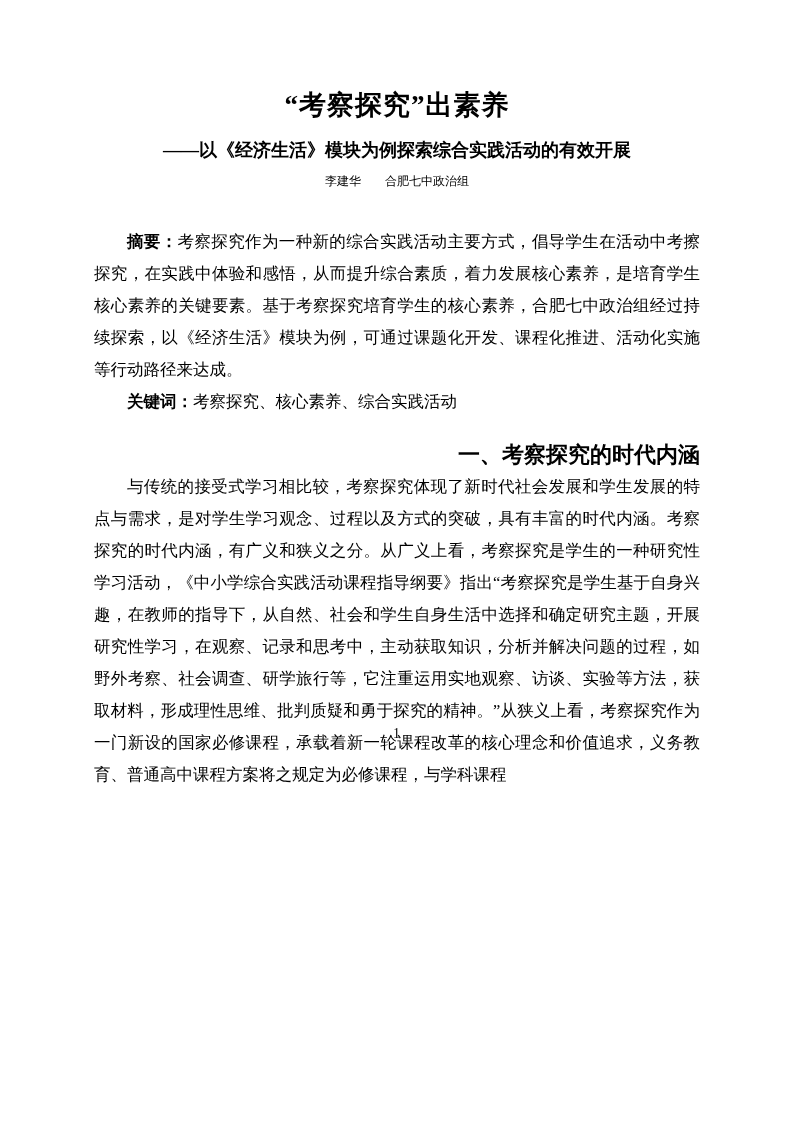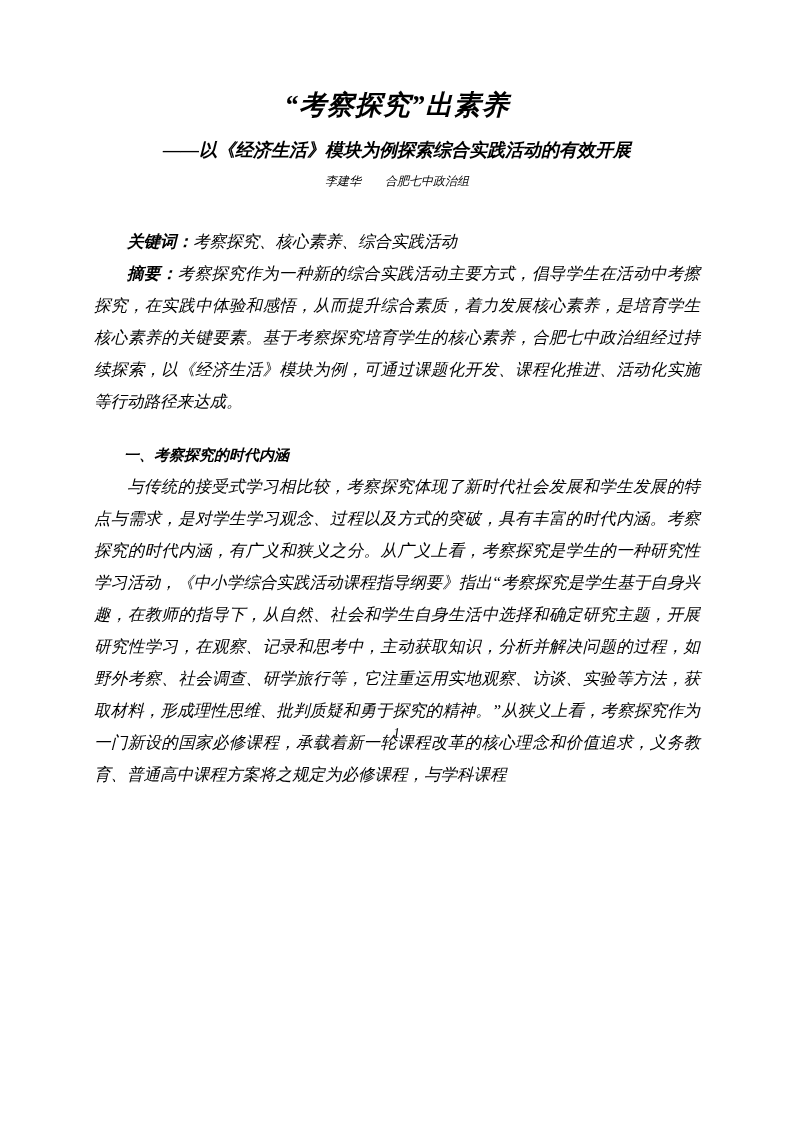--- a/index.html
+++ b/index.html
@@ -14,21 +14,20 @@
     color: #000000;
     overflow: hidden;
   }
   .page {
     position: relative;
     width: 793px;
     height: 814px;
     box-sizing: border-box;
     padding: 88px 93px 0 94px;
     background: #ffffff;
-    font-style: italic;
   }
   .doc-title {
     font-size: 27px;
     font-weight: bold;
     text-align: center;
     margin: 0 0 16px 0;
     line-height: 1.3;
     letter-spacing: 1px;
   }
   .doc-subtitle {
@@ -50,25 +49,26 @@
     line-height: 32px;
     text-align: justify;
     text-justify: inter-ideograph;
     text-indent: 2em;
     margin: 0;
   }
   .para .label {
     font-weight: bold;
   }
   .section-heading {
-    font-size: 15px;
+    font-size: 22px;
     line-height: 32px;
     font-weight: bold;
     text-indent: 2em;
     margin: 21px 0 0 0;
+    text-align: right;
   }
   .page-number {
     position: absolute;
     bottom: 72px;
     left: 0;
     width: 100%;
     text-align: center;
     font-size: 14px;
   }
 </style>
@@ -76,23 +76,23 @@
 <body>
 
 <div class="page">
 
   <h1 class="doc-title">“考察探究”出素养</h1>
 
   <h2 class="doc-subtitle">——以《经济生活》模块为例探索综合实践活动的有效开展</h2>
 
   <div class="doc-author">李建华　　合肥七中政治组</div>
 
+  <p class="para"><span class="label">摘要：</span><span>考察探究作为一种新的综合实践活动主要方式，倡导学生在活动中考擦探究，在实践中体验和感悟，从而提升综合素质，着力发展核心素养，是培育学生核心素养的关键要素。基于考察探究培育学生的核心素养，合肥七中政治组经过持续探索，以《经济生活》模块为例，可通过课题化开发、课程化推进、活动化实施等行动路径来达成。</span></p>
+
   <p class="para"><span class="label">关键词：</span><span>考察探究、核心素养、综合实践活动</span></p>
-
-  <p class="para"><span class="label">摘要：</span><span>考察探究作为一种新的综合实践活动主要方式，倡导学生在活动中考擦探究，在实践中体验和感悟，从而提升综合素质，着力发展核心素养，是培育学生核心素养的关键要素。基于考察探究培育学生的核心素养，合肥七中政治组经过持续探索，以《经济生活》模块为例，可通过课题化开发、课程化推进、活动化实施等行动路径来达成。</span></p>
 
 
   <h3 class="section-heading">一、考察探究的时代内涵</h3>
 
   <p class="para">与传统的接受式学习相比较，考察探究体现了新时代社会发展和学生发展的特点与需求，是对学生学习观念、过程以及方式的突破，具有丰富的时代内涵。考察探究的时代内涵，有广义和狭义之分。从广义上看，考察探究是学生的一种研究性学习活动，《中小学综合实践活动课程指导纲要》指出“考察探究是学生基于自身兴趣，在教师的指导下，从自然、社会和学生自身生活中选择和确定研究主题，开展研究性学习，在观察、记录和思考中，主动获取知识，分析并解决问题的过程，如野外考察、社会调查、研学旅行等，它注重运用实地观察、访谈、实验等方法，获取材料，形成理性思维、批判质疑和勇于探究的精神。”从狭义上看，考察探究作为一门新设的国家必修课程，承载着新一轮课程改革的核心理念和价值追求，义务教育、普通高中课程方案将之规定为必修课程，与学科课程</p>
 
   <div class="page-number">1</div>
 
 </div>
 

